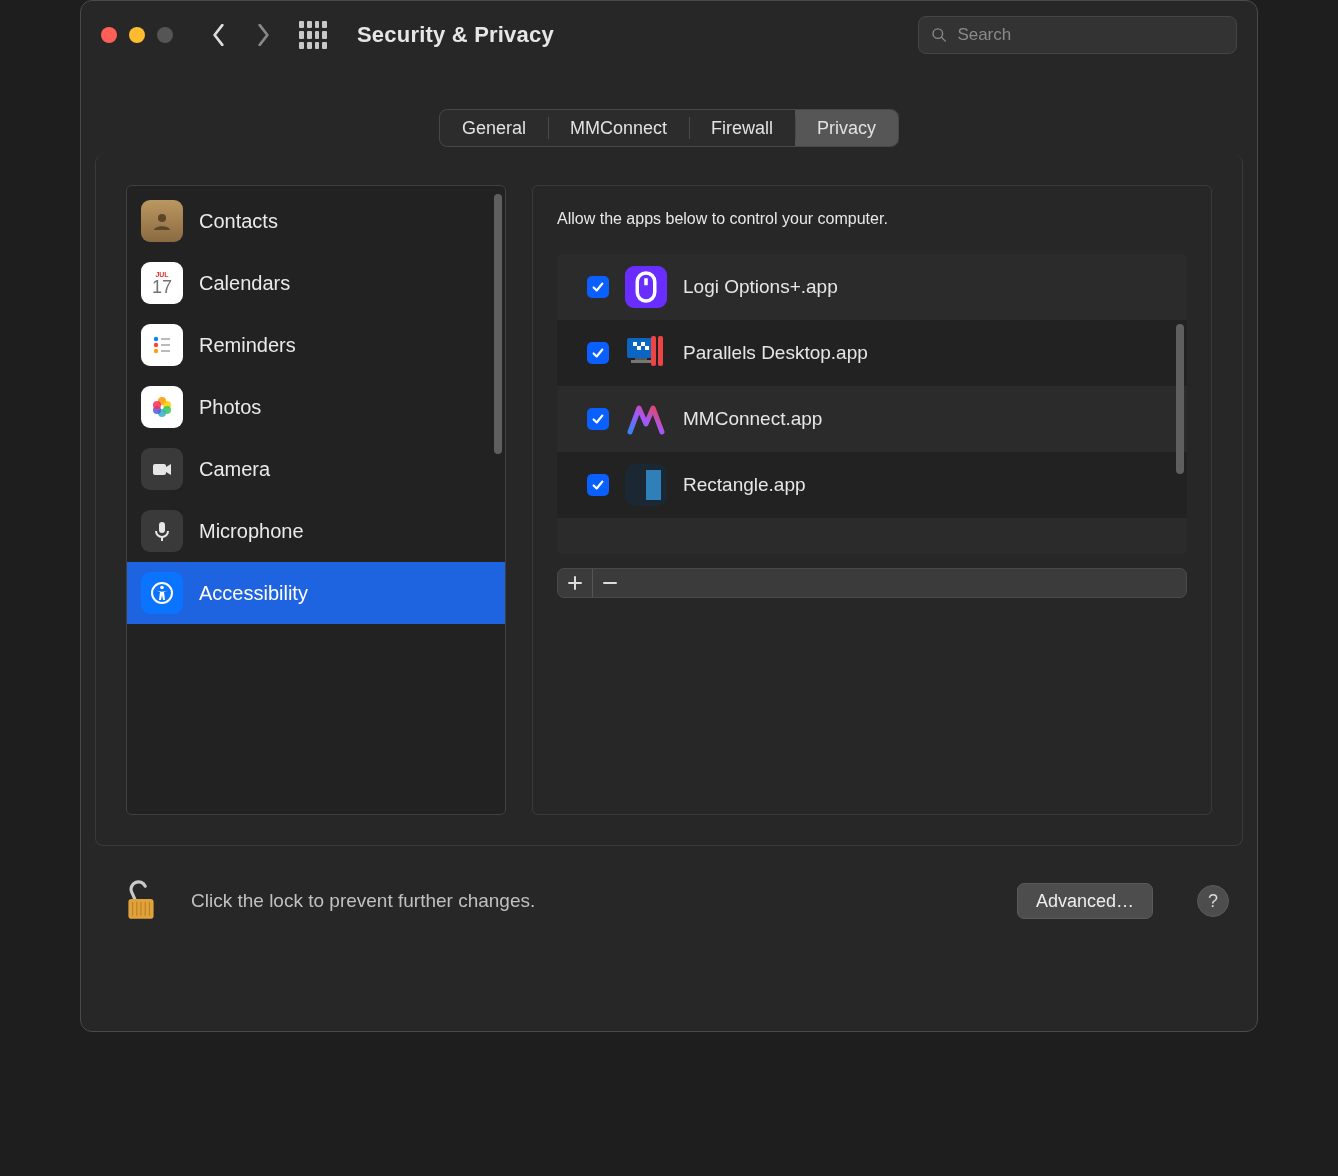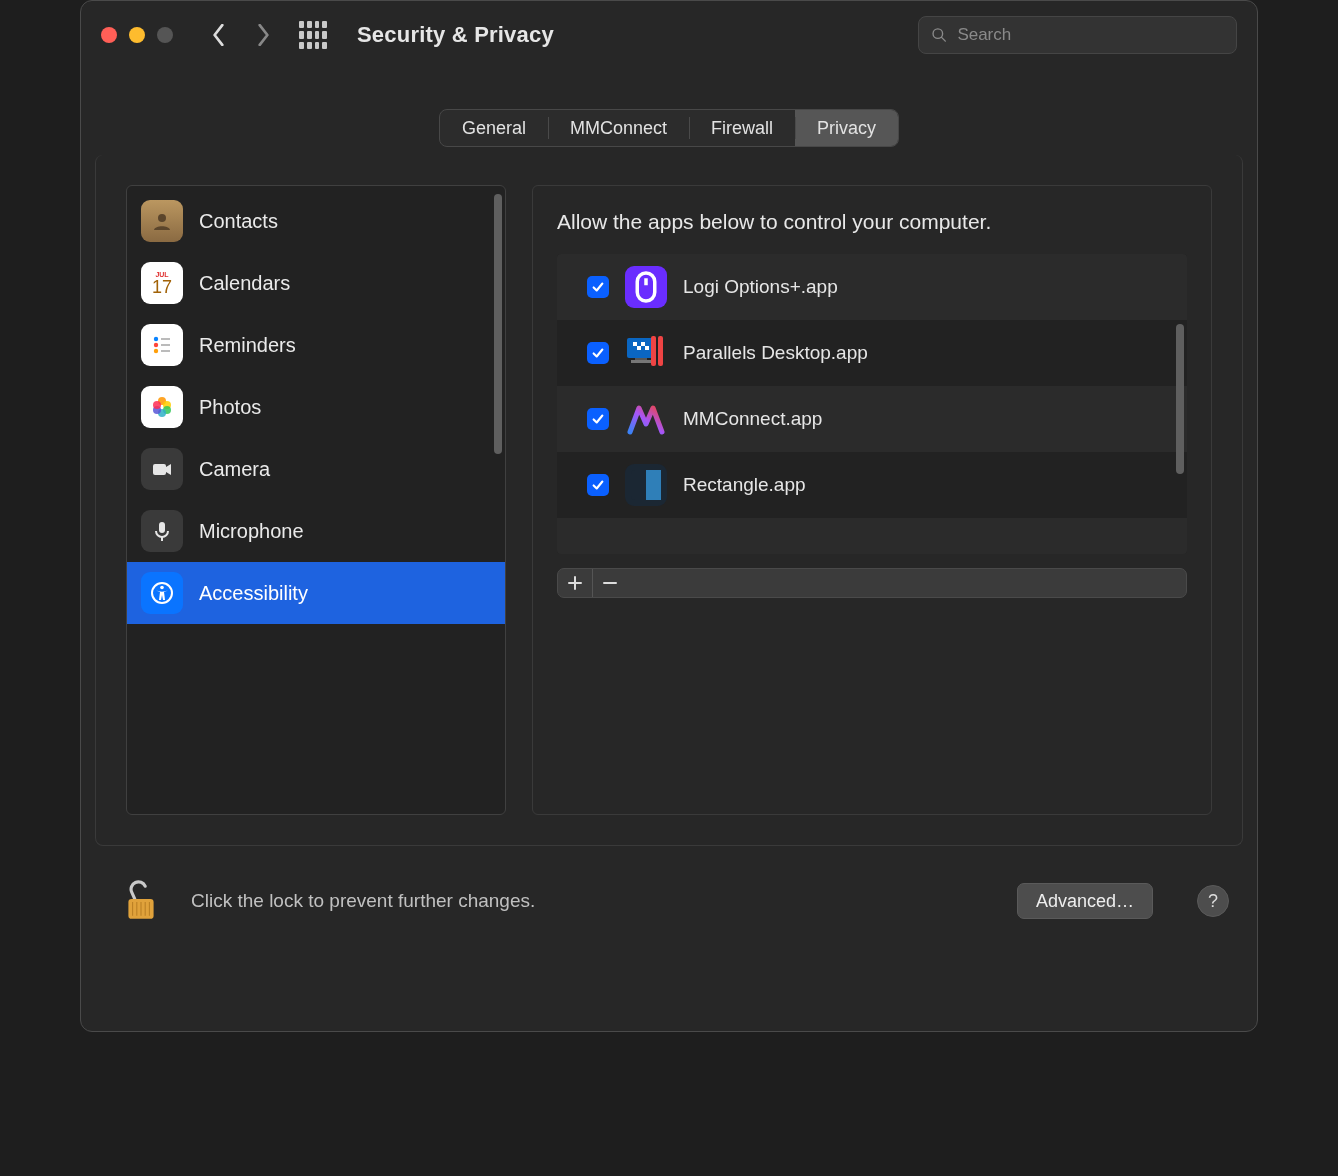--- a/index.html
+++ b/index.html
@@ -141,23 +141,23 @@
   }
   .side-icon svg { width: 24px; height: 24px; }
   .right-pane {
     flex: 1;
     border: 1px solid #3a3a3a;
     border-radius: 6px;
     padding: 24px 24px 24px 24px;
     display: flex; flex-direction: column;
   }
   .pane-desc {
-    font-size: 21px;
+    font-size: 16px;
     color: #e8e8e8;
-    margin-bottom: 20px;
+    margin-bottom: 26px;
   }
   .apps-box {
     position: relative;
     height: 300px;
     border-radius: 4px;
     overflow: hidden;
     background: #222;
   }
   .app-row {
     display: flex; align-items: center; gap: 16px;
@@ -286,21 +286,21 @@
             <svg viewBox="0 0 24 24">
                 <circle cx="12" cy="9" r="4" fill="#5b452b"></circle>
                 <path d="M4 21c1-5 15-5 16 0" fill="#5b452b"></path>
               </svg>
           </div>
           <span>Contacts</span>
         </div>
         <div class="side-item">
           <div class="side-icon" style="background:#fff;flex-direction:column">
             <div style="font-size:7px;color:#e03030;font-weight:700;line-height:1">JUL</div>
-            <div style="font-size:18px;color:#a16207;font-weight:400;line-height:1">17</div>
+            <div style="font-size:18px;color:#737373;font-weight:400;line-height:1">17</div>
           </div>
           <span>Calendars</span>
         </div>
         <div class="side-item">
           <div class="side-icon" style="background:#fff">
             <svg viewBox="0 0 24 24">
                 <circle cx="6" cy="6" r="2.2" fill="#0a84ff"></circle>
                 <circle cx="6" cy="12" r="2.2" fill="#ff453a"></circle>
                 <circle cx="6" cy="18" r="2.2" fill="#ff9f0a"></circle>
                 <line x1="11" y1="6" x2="20" y2="6" stroke="#bbb" stroke-width="2"></line>

